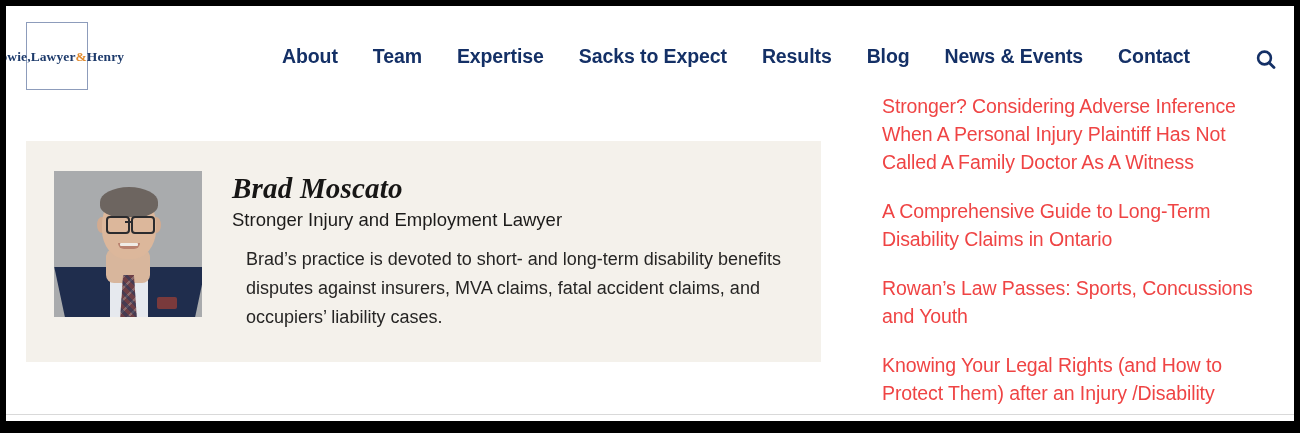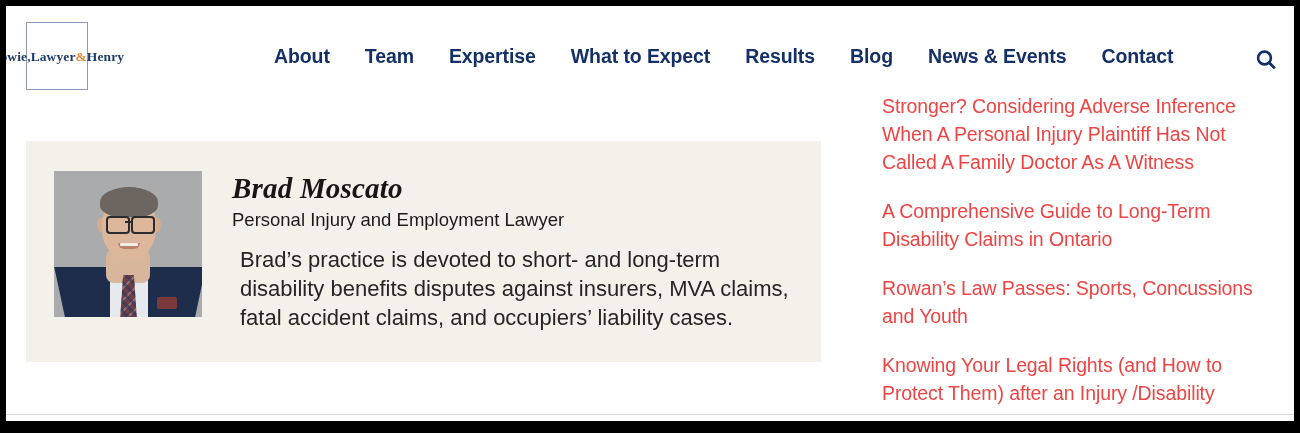--- a/index.html
+++ b/index.html
@@ -56,21 +56,21 @@
     white-space: nowrap;
   }
   .logo-amp {
     color: #e08a2e;
     font-family: "Liberation Serif", serif;
     font-weight: 700;
   }
 
   .main-nav {
     position: absolute;
-    left: 268px;
+    left: 276px;
     top: 39px;
     display: flex;
     align-items: center;
     gap: 0px;
   }
   .nav-item {
     font-size: 19.5px;
     font-weight: 700;
     color: #143066;
     text-decoration: none;
@@ -162,23 +162,23 @@
     font-style: italic;
   }
   .profile-role {
     font-size: 18.5px;
     font-weight: 400;
     color: #1c1b1a;
     margin: 0 0 14px 0;
     line-height: 1.2;
   }
   .profile-bio {
-    font-size: 22px;
+    font-size: 18px;
     color: #262524;
-    margin: 8px;
+    margin: 14px;
     line-height: 29px;
     max-width: 560px;
   }
 
   
   .sidebar {
     position: absolute;
     left: 876px;
     top: -12px;
     width: 390px;
@@ -214,21 +214,21 @@
     <a class="logo-box">
       <span class="logo-line">Howie,</span>
       <span class="logo-line"><span>Lawyer</span><span class="logo-amp">&amp;</span></span>
       <span class="logo-line">Henry</span>
     </a>
 
     <nav class="main-nav">
       <a class="nav-item">About</a>
       <a class="nav-item">Team</a>
       <a class="nav-item">Expertise</a>
-      <a class="nav-item">What to Expect</a>
+      <a class="nav-item">Sacks to Expect</a>
       <a class="nav-item">Results</a>
       <a class="nav-item">Blog</a>
       <a class="nav-item">News &amp; Events</a>
       <a class="nav-item">Contact</a>
     </nav>
 
     <button class="search-btn">
       <svg width="24" height="24" viewBox="0 0 24 24">
         <circle cx="10.5" cy="10" r="6.4" fill="none" stroke="#143066" stroke-width="2.6"></circle>
         <line x1="15.2" y1="14.8" x2="20" y2="19.6" stroke="#143066" stroke-width="2.8" stroke-linecap="round"></line>
@@ -255,21 +255,21 @@
         <div class="p-hair"></div>
         <div class="p-mouth"></div>
         <div class="p-teeth"></div>
         <div class="p-glass-l"></div>
         <div class="p-glass-r"></div>
         <div class="p-bridge"></div>
       </div>
 
       <div class="profile-text">
         <h1 class="profile-name">Brad Moscato</h1>
-        <div class="profile-role">Personal Injury and Employment Lawyer</div>
+        <div class="profile-role">Stronger Injury and Employment Lawyer</div>
         <p class="profile-bio">Brad’s practice is devoted to short- and long-term disability benefits disputes against insurers, MVA claims, fatal accident claims, and occupiers’ liability cases.</p>
       </div>
     </section>
 
     <aside class="sidebar">
       <a class="sidebar-link">Stronger? Considering Adverse Inference When A Personal Injury Plaintiff Has Not Called A Family Doctor As A Witness</a>
       <a class="sidebar-link">A Comprehensive Guide to Long-Term Disability Claims in Ontario</a>
       <a class="sidebar-link">Rowan’s Law Passes: Sports, Concussions and Youth</a>
       <a class="sidebar-link">Knowing Your Legal Rights (and How to Protect Them) after an Injury /Disability</a>
     </aside>

